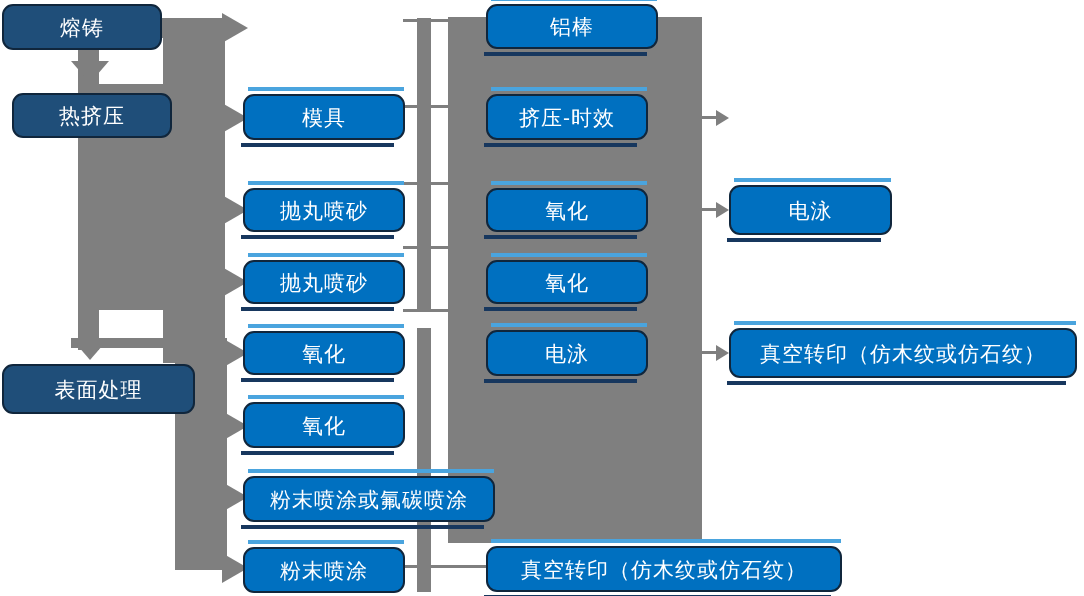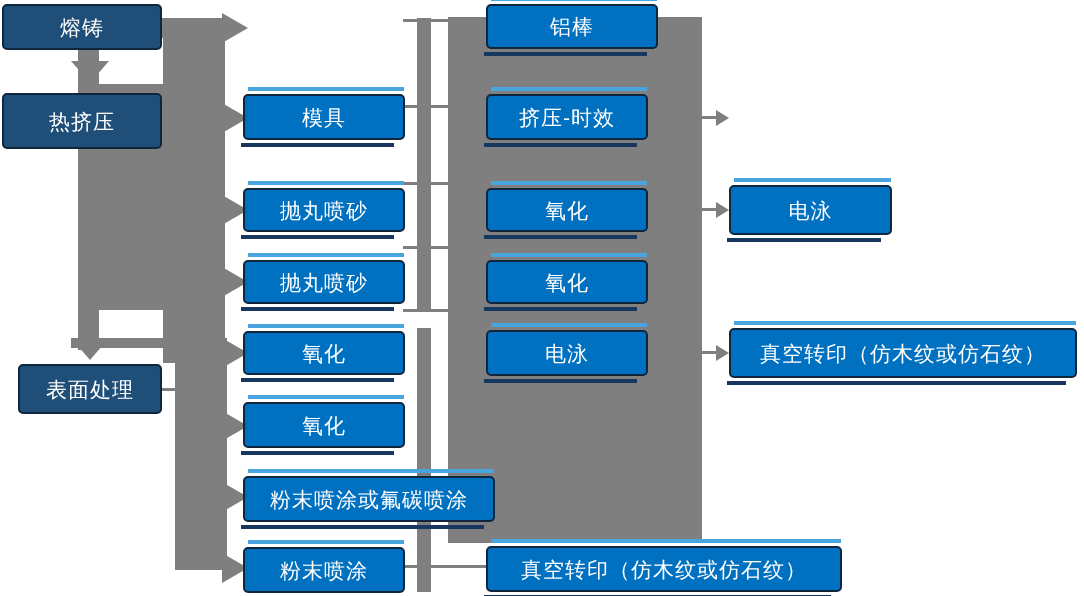--- a/index.html
+++ b/index.html
@@ -30,21 +30,21 @@
     border-left:13px solid var(--connector-gray);}
   
   .tri-d{position:absolute;width:0;height:0;z-index:1;
     border-left:19px solid transparent;border-right:19px solid transparent;
     border-top:22px solid var(--connector-gray);}
   
   .node{
     position:absolute;z-index:2;box-sizing:border-box;
     background:var(--box-blue);
     border:2px solid var(--box-border);
-    border-radius:5px;
+    border-radius:11px;
     color:var(--text-white);
     display:flex;align-items:center;justify-content:center;
     font-size:21px;letter-spacing:1px;line-height:1;
   }
   .node::before{ 
     content:"";position:absolute;top:-9px;left:3px;right:-1px;height:4px;
     background:var(--box-highlight);
   }
   .node::after{ 
     content:"";position:absolute;bottom:-9px;left:-4px;right:9px;height:4px;
@@ -93,24 +93,24 @@
   <div class="g" style="left:702px;top:116px;width:16px;height:3px"></div>
   <div class="tri-r-sm" style="left:716px;top:110px"></div>
   <div class="g" style="left:702px;top:208px;width:16px;height:3px"></div>
   <div class="tri-r-sm" style="left:716px;top:202px"></div>
   <div class="g" style="left:702px;top:351px;width:16px;height:3px"></div>
   <div class="tri-r-sm" style="left:716px;top:345px"></div>
 
   <div class="node dark" style="left:2px;top:4px;width:160px;height:46px">
     <span class="lbl">熔铸</span>
     </div>
-  <div class="node dark" style="left:2px;top:93px;width:160px;height:56px">
+  <div class="node dark" style="left:12px;top:93px;width:160px;height:45px">
     <span class="lbl">热挤压</span>
     </div>
-  <div class="node dark" style="left:18px;top:364px;width:144px;height:50px">
+  <div class="node dark" style="left:2px;top:364px;width:193px;height:50px">
     <span class="lbl">表面处理</span>
     </div>
 
   <div class="node" style="left:243px;top:94px;width:162px;height:46px">
     <span class="lbl">模具</span>
     </div>
   <div class="node" style="left:243px;top:188px;width:162px;height:44px">
     <span class="lbl">抛丸喷砂</span>
     </div>
   <div class="node" style="left:243px;top:260px;width:162px;height:44px">

